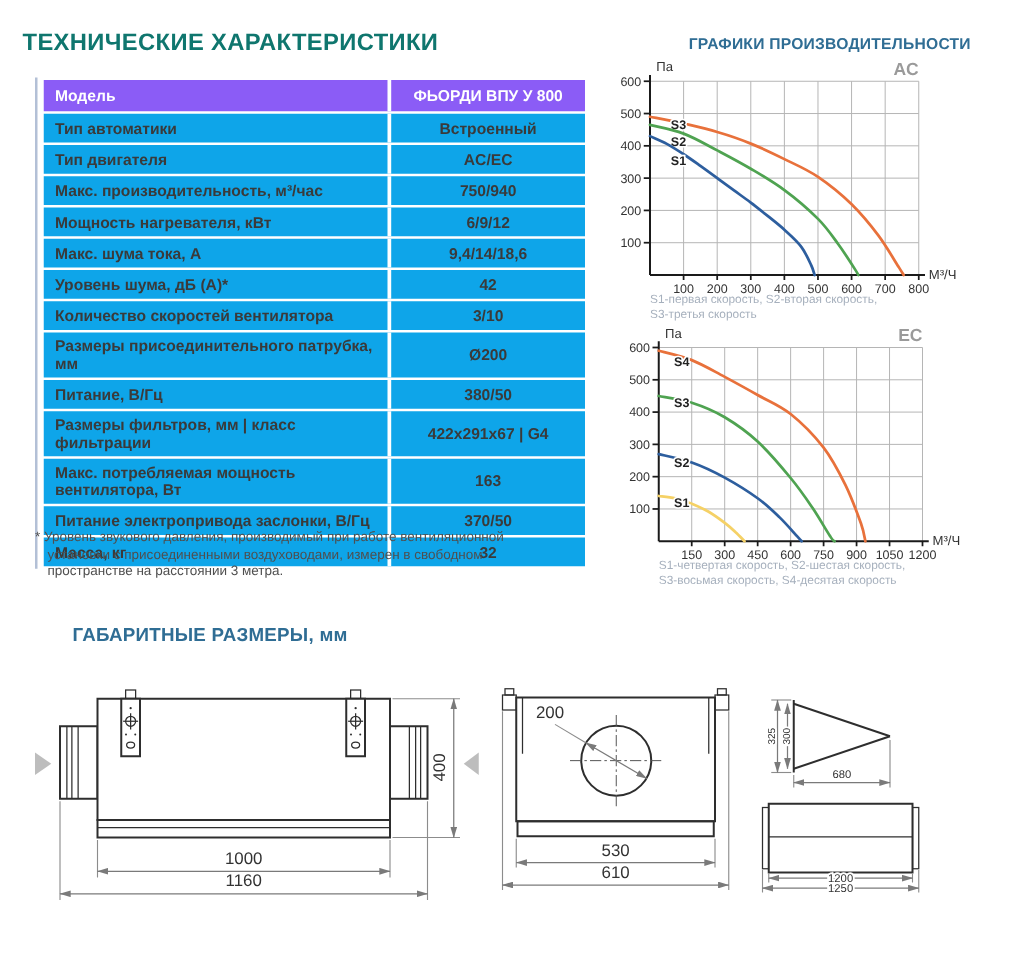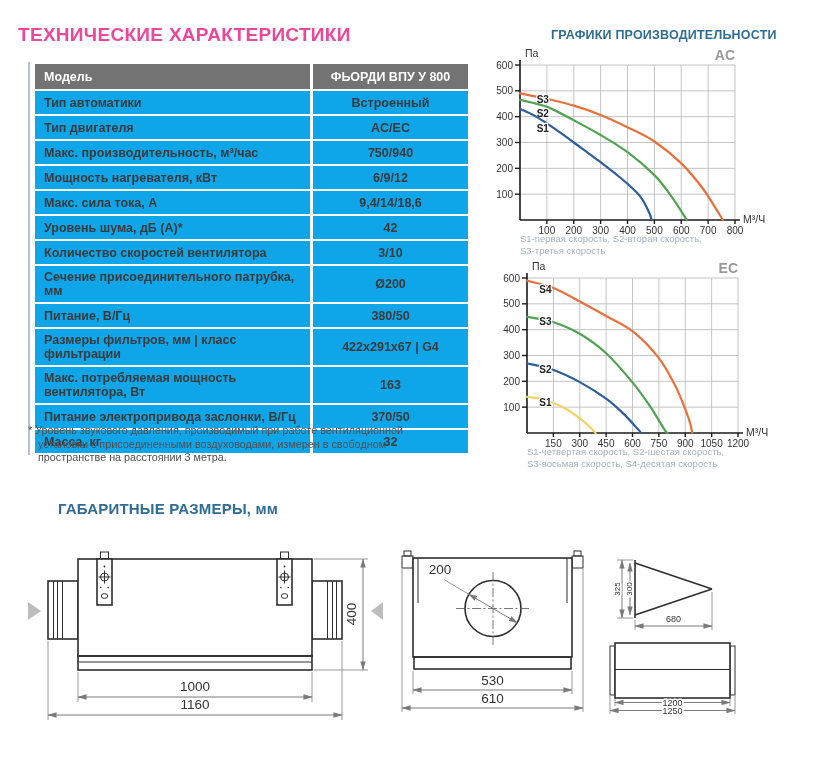--- a/index.html
+++ b/index.html
@@ -2,30 +2,30 @@
 <html><head>
 <meta charset="utf-8">
 <style>
   html,body{margin:0;padding:0;}
   body{
     width:820px;height:784px;position:relative;background:#ffffff;
     font-family:"Liberation Sans","DejaVu Sans",sans-serif;overflow:hidden;
   }
   .abs{position:absolute;}
   
-  #spec-title{left:18px;top:24px;font-size:19px;font-weight:bold;color:#ec4899;letter-spacing:.3px;}
+  #spec-title{left:18px;top:24px;font-size:19px;font-weight:bold;color:#0f766e;letter-spacing:.3px;}
   #charts-title{left:519px;top:28px;font-size:12.5px;font-weight:bold;color:#2f6d94;letter-spacing:.2px;padding-left:32px;}
   #dims-title{left:38px;top:500px;font-size:15px;font-weight:bold;color:#2f6d94;letter-spacing:.2px;margin-left:20px;}
   
   #table-wrap{left:28px;top:62px;width:440px;border-left:2px solid #b3c0d6;padding-left:5px;}
   table.spec{border-collapse:separate;border-spacing:0 2px;width:433px;font-size:12.5px;color:#3a3a3a;}
   table.spec td{background:#0ea5e9;font-weight:bold;}
   table.spec td.lbl{width:262px;padding:4px 4px 4px 9px;border-right:3px solid #fff;height:15px;}
   table.spec td.val{text-align:center;padding:4px 2px;}
-  table.spec tr.hdr td{background:#737373;color:#ffffff;height:17px;}
+  table.spec tr.hdr td{background:#8b5cf6;color:#ffffff;height:17px;}
   
   #footnote{left:28px;top:424px;width:430px;font-size:10.8px;color:#4f4f4f;line-height:13.5px;}
   #footnote .fl2{padding-left:10px;}
   
   svg.chart{position:absolute;overflow:visible;}
   #chart-ac{left:487px;top:46px;}
   #chart-ec{left:487px;top:262px;}
   
   svg.draw{position:absolute;overflow:visible;}
   #side-view{left:22px;top:550px;}
@@ -74,33 +74,33 @@
         </tr>
     <tr>
           <td class="lbl">Макс. производительность, м³/час</td>
           <td class="val">750/940</td>
         </tr>
     <tr>
           <td class="lbl">Мощность нагревателя, кВт</td>
           <td class="val">6/9/12</td>
         </tr>
     <tr>
-          <td class="lbl">Макс. сила тока, А</td>
+          <td class="lbl">Макс. шума тока, А</td>
           <td class="val">9,4/14/18,6</td>
         </tr>
     <tr>
           <td class="lbl">Уровень шума, дБ (А)*</td>
           <td class="val">42</td>
         </tr>
     <tr>
           <td class="lbl">Количество скоростей вентилятора</td>
           <td class="val">3/10</td>
         </tr>
     <tr>
-          <td class="lbl">Сечение присоединительного патрубка, мм</td>
+          <td class="lbl">Размеры присоединительного патрубка, мм</td>
           <td class="val">Ø200</td>
         </tr>
     <tr>
           <td class="lbl">Питание, В/Гц</td>
           <td class="val">380/50</td>
         </tr>
     <tr>
           <td class="lbl">Размеры фильтров, мм  |  класс фильтрации</td>
           <td class="val">422x291x67  |  G4</td>
         </tr>

